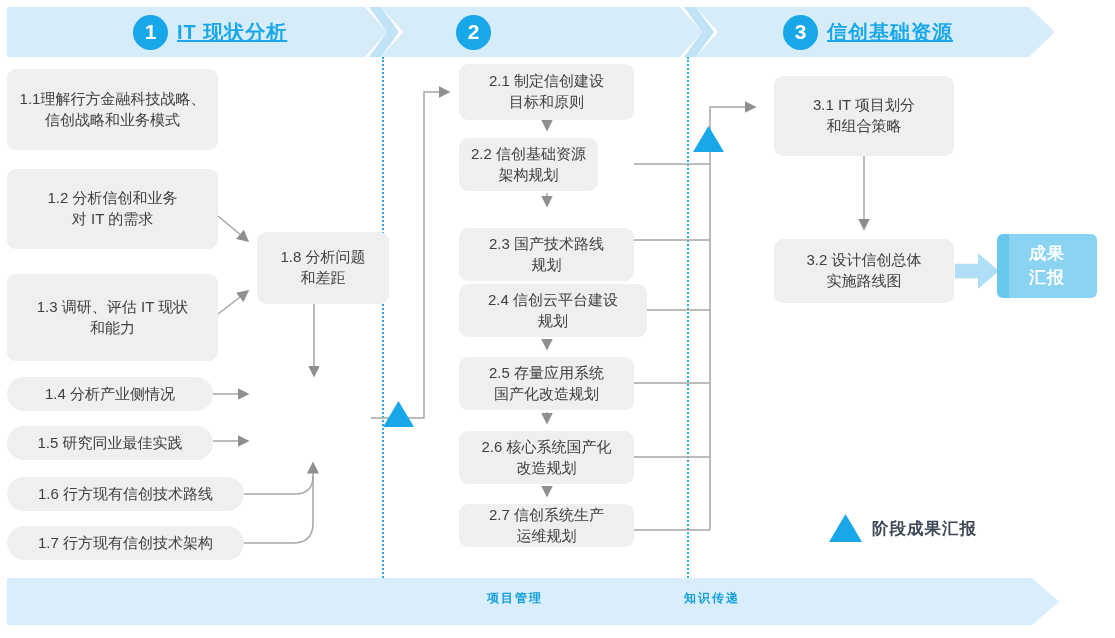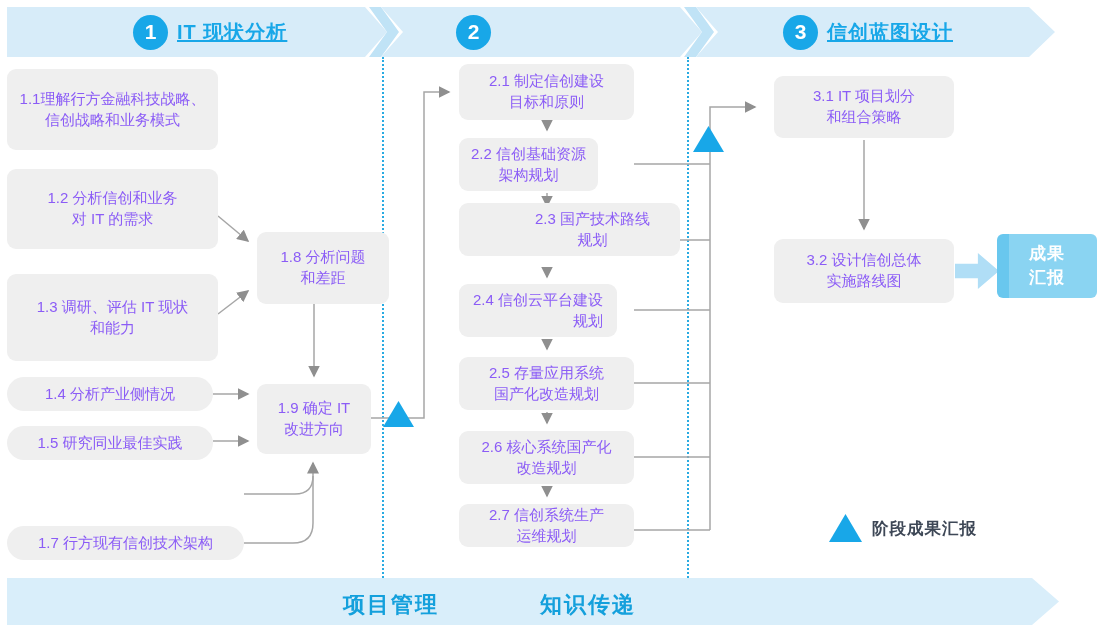--- a/index.html
+++ b/index.html
@@ -15,41 +15,41 @@
     clip-path:polygon(0 0,12px 0,100% 50%,12px 100%,0 100%,calc(100% - 12px) 50%);}
   .phase-content{position:absolute;top:7px;height:50px;display:flex;align-items:center;gap:9px;}
   .num-badge{width:35px;height:35px;border-radius:50%;background:#18a7e8;color:#ffffff;
     font-weight:bold;font-size:21px;display:flex;align-items:center;justify-content:center;}
   .phase-title{color:#18a7e8;font-size:20px;font-weight:bold;letter-spacing:1px;white-space:nowrap;text-decoration:underline;}
 
   
   .dotted-v{position:absolute;top:57px;height:521px;width:0;border-left:2px dotted #29abe2;}
 
   
-  .task{position:absolute;background:#efefef;color:#8b5cf6;font-size:15px;line-height:1.38;
+  .task{position:absolute;background:#efefef;color:#404040;font-size:15px;line-height:1.38;
     border-radius:9px;display:flex;align-items:center;justify-content:center;text-align:center;
     white-space:pre-line;}
   .pill{border-radius:17px;}
 
   
   .tri{position:absolute;background:#18a7e8;clip-path:polygon(50% 0,100% 100%,0 100%);}
 
   
   .result-box{position:absolute;left:997px;top:234px;width:100px;height:64px;border-radius:6px;
     background:linear-gradient(90deg,#69c7ee 0 12px,#8ad4f2 12px);color:#ffffff;font-weight:bold;
     font-size:17px;line-height:1.4;display:flex;align-items:center;justify-content:center;
     text-align:center;white-space:pre-line;letter-spacing:1px;}
   .fat-arrow{position:absolute;left:955px;top:253px;width:44px;height:36px;background:#b0def6;
     clip-path:polygon(0 30%,52% 30%,52% 0,100% 50%,52% 100%,52% 70%,0 70%);}
 
   
   .bottom-banner{position:absolute;left:7px;top:578px;width:1052px;height:47px;background:#d9eefa;
     clip-path:polygon(0 0,calc(100% - 27px) 0,100% 50%,calc(100% - 27px) 100%,0 100%);}
-  .bottom-label{position:absolute;top:590px;width:200px;text-align:left;color:#14a0dc;
-    font-size:22px;font-weight:bold;letter-spacing:2px;}
+  .bottom-label{position:absolute;top:590px;width:200px;text-align:right;color:#14a0dc;
+    font-size:12px;font-weight:bold;letter-spacing:2px;}
 
   
   .legend-label{position:absolute;left:872px;top:518px;color:#3d4756;font-size:16.5px;
     font-weight:bold;letter-spacing:1px;}
 
   
   #wires{position:absolute;left:0;top:0;pointer-events:none;}
 </style>
 </head>
 <body>
@@ -64,21 +64,21 @@
 
   <div class="phase-content" style="left:133px;">
     <div class="num-badge">1</div>
     <div class="phase-title">IT 现状分析</div>
   </div>
   <div class="phase-content" style="left:456px;">
     <div class="num-badge">2</div>
   </div>
   <div class="phase-content" style="left:783px;">
     <div class="num-badge">3</div>
-    <div class="phase-title">信创蓝图设计</div>
+    <div class="phase-title">信创基础资源</div>
   </div>
 
   <div class="dotted-v" style="left:382px;"></div>
   <div class="dotted-v" style="left:687px;"></div>
 
   <svg id="wires" width="1115" height="638">
     <defs>
       <marker id="ah" markerWidth="9" markerHeight="8" refX="7" refY="4" orient="auto">
         <path d="M0,0 L8,4 L0,8 Z" fill="#8f8f8f"></path>
       </marker>
@@ -110,42 +110,41 @@
   </svg>
 
   <div class="task" style="left:7px;top:69px;width:211px;height:81px;">1.1理解行方金融科技战略、
 信创战略和业务模式</div>
   <div class="task" style="left:7px;top:169px;width:211px;height:80px;">1.2 分析信创和业务
 对 IT 的需求</div>
   <div class="task" style="left:7px;top:274px;width:211px;height:87px;">1.3 调研、评估 IT 现状
 和能力</div>
   <div class="task pill" style="left:7px;top:377px;width:206px;height:34px;">1.4 分析产业侧情况</div>
   <div class="task pill" style="left:7px;top:426px;width:206px;height:34px;">1.5 研究同业最佳实践</div>
+  <div class="task pill" style="left:7px;top:477px;width:237px;height:34px;">1.6 行方现有信创技术路线</div>
   <div class="task pill" style="left:7px;top:526px;width:237px;height:34px;">1.7 行方现有信创技术架构</div>
   <div class="task" style="left:257px;top:232px;width:132px;height:72px;">1.8 分析问题
 和差距</div>
-  <div class="task" style="left:257px;top:384px;width:114px;height:70px;">1.9 确定 IT
-改进方向</div>
 
   <div class="task" style="left:459px;top:64px;width:175px;height:56px;">2.1 制定信创建设
 目标和原则</div>
   <div class="task" style="left:459px;top:138px;width:139px;height:53px;">2.2 信创基础资源
 架构规划</div>
-  <div class="task" style="left:459px;top:203px;width:175px;height:53px;padding-left:46px;">2.3 国产技术路线
+  <div class="task" style="left:459px;top:228px;width:175px;height:53px;">2.3 国产技术路线
 规划</div>
-  <div class="task" style="left:459px;top:284px;width:158px;height:53px;text-align:right;">2.4 信创云平台建设
+  <div class="task" style="left:459px;top:284px;width:188px;height:53px;">2.4 信创云平台建设
 规划</div>
   <div class="task" style="left:459px;top:357px;width:175px;height:53px;">2.5 存量应用系统
 国产化改造规划</div>
   <div class="task" style="left:459px;top:431px;width:175px;height:53px;">2.6 核心系统国产化
 改造规划</div>
   <div class="task" style="left:459px;top:504px;width:175px;height:43px;">2.7 信创系统生产
 运维规划</div>
 
-  <div class="task" style="left:774px;top:76px;width:180px;height:62px;">3.1 IT 项目划分
+  <div class="task" style="left:774px;top:76px;width:180px;height:80px;">3.1 IT 项目划分
 和组合策略</div>
   <div class="task" style="left:774px;top:239px;width:180px;height:64px;">3.2 设计信创总体
 实施路线图</div>
 
   <div class="fat-arrow"></div>
   <div class="result-box">成果
 汇报</div>
 
   <div class="tri" style="left:383px;top:401px;width:31px;height:26px;"></div>
   <div class="tri" style="left:693px;top:126px;width:31px;height:26px;"></div>

